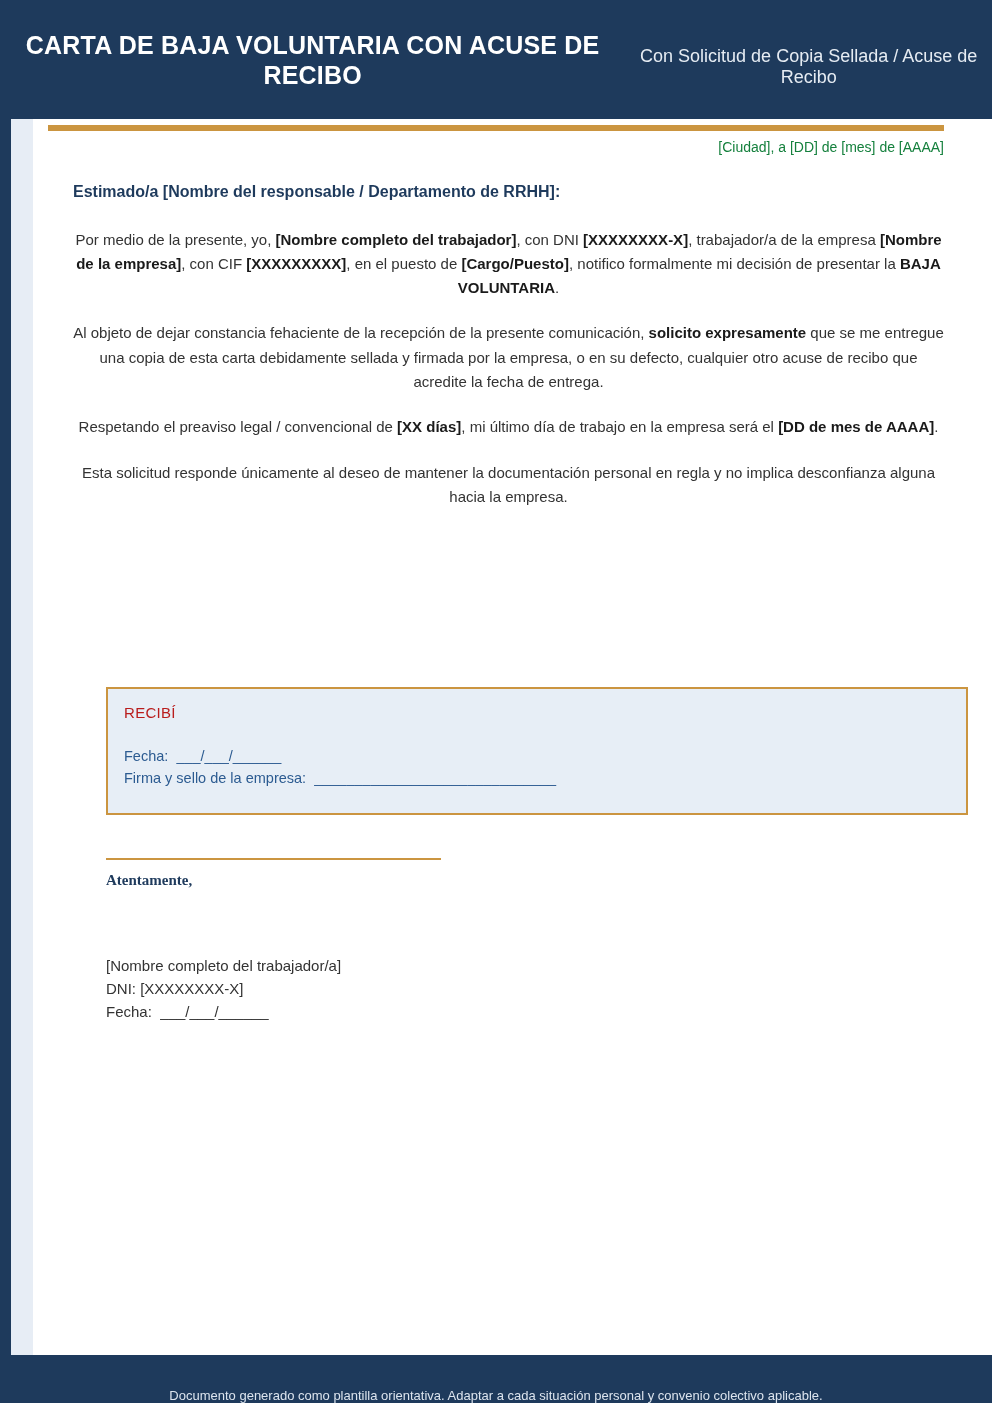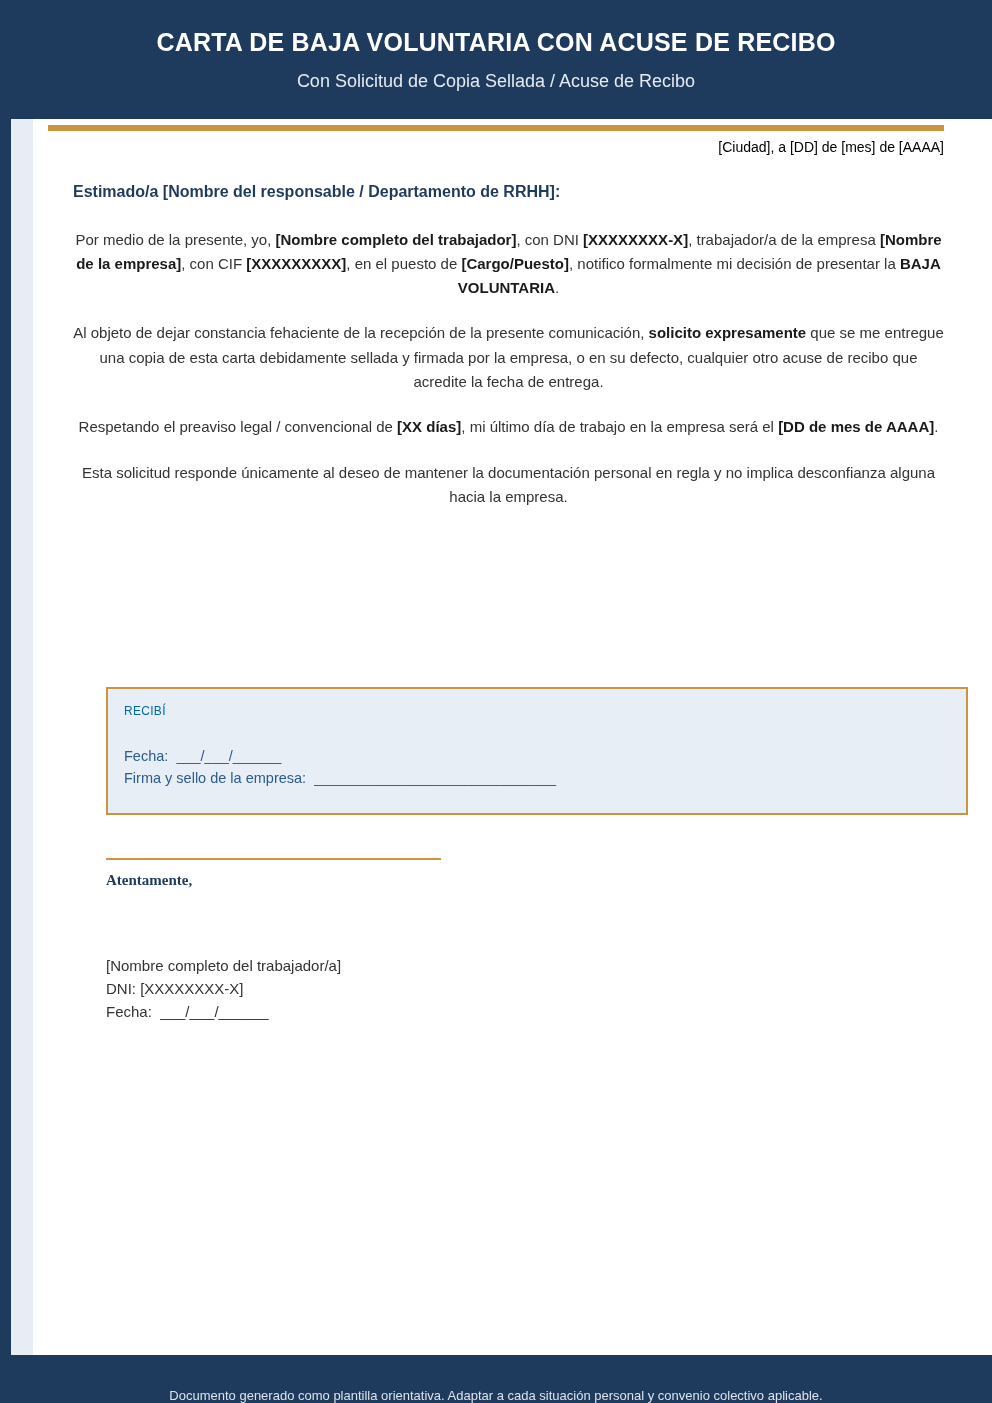--- a/index.html
+++ b/index.html
@@ -20,21 +20,21 @@
   }
 
   
   .header {
     position: absolute;
     left: 0; top: 0;
     width: 992px;
     height: 119px;
     background: #1e3a5c;
     display: flex;
-    flex-direction: column;
+    flex-direction: row;
     align-items: center;
     justify-content: center;
   }
   .header-title {
     color: #ffffff;
     font-size: 25px;
     font-weight: bold;
     letter-spacing: 0.2px;
     text-align: center;
     line-height: 1.2;
@@ -77,21 +77,21 @@
     height: 6px;
     background: #cb9540;
   }
 
   .date-line {
     position: absolute;
     left: 0; top: 20px;
     width: 911px;
     text-align: right;
     font-size: 14px;
-    color: #000000;
+    color: #15803d;
   }
 
   
   .content {
     position: absolute;
     left: 40px; top: 62px;
     width: 871px;
   }
 
   .greeting {
@@ -116,22 +116,22 @@
     position: absolute;
     left: 73px; top: 568px;
     width: 862px;
     height: 128px;
     background: #e7eef6;
     border: 2px solid #cb9540;
   }
   .recibi-title {
     position: absolute;
     left: 16px; top: 15px;
-    font-size: 12px;
-    color: #0369a1;
+    font-size: 15px;
+    color: #b91c1c;
     letter-spacing: 0.3px;
   }
   .recibi-lines {
     position: absolute;
     left: 16px; top: 56px;
     font-size: 14.5px;
     color: #2c5b91;
     line-height: 1.55;
   }
   .recibi-lines div { white-space: pre; }

